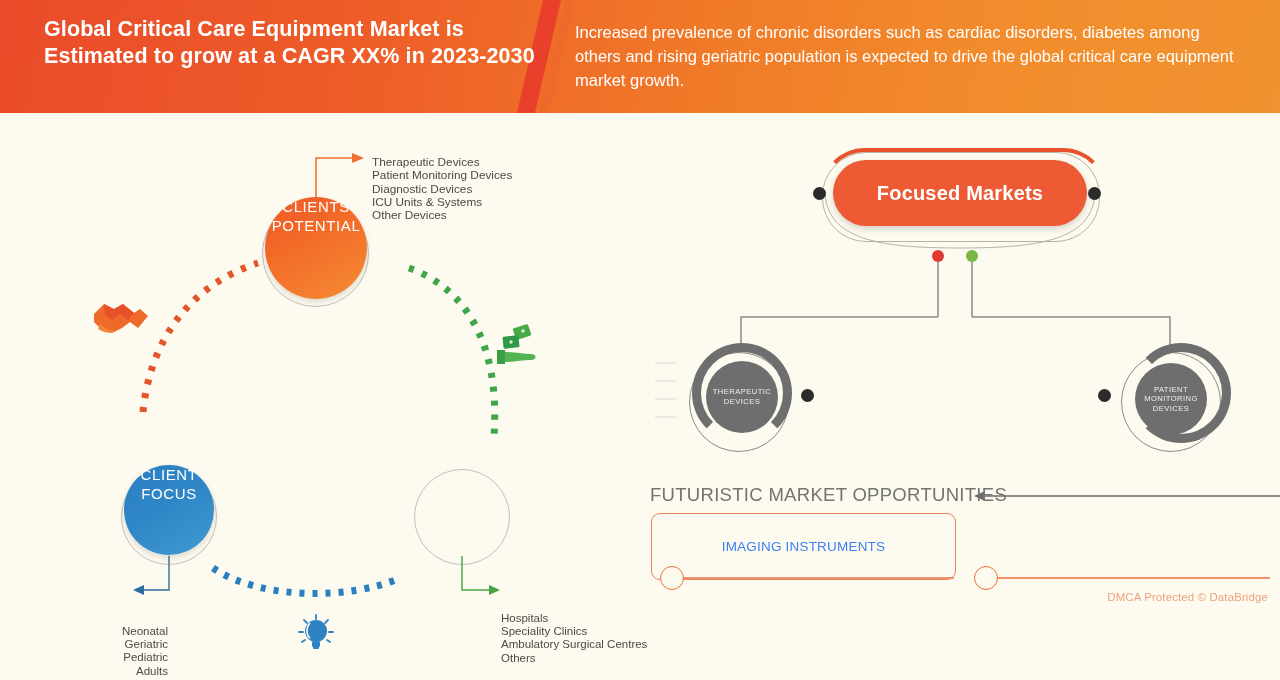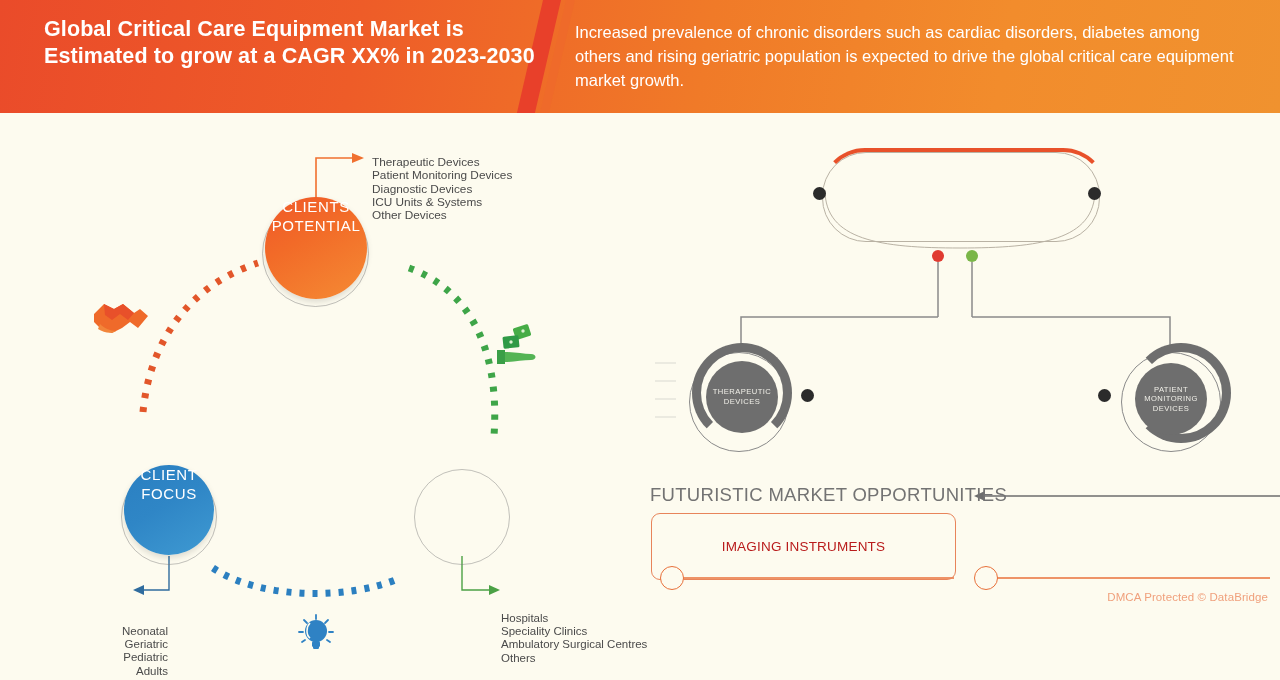--- a/index.html
+++ b/index.html
@@ -106,21 +106,21 @@
   .graythin{position:absolute;border-radius:50%;border:1px solid #8a8a8a;}
 
   
   #futuristic-title{
     position:absolute;left:650px;top:484px;
     font-size:18.5px;color:#737373;letter-spacing:.3px;
   }
   .opbox{
     position:absolute;height:65px;border:1.4px solid #e8845a;border-radius:9px;
     display:flex;align-items:center;justify-content:center;
-    font-size:13.5px;color:#b91c1c;letter-spacing:.2px;background:transparent;
+    font-size:13.5px;color:#3b82f6;letter-spacing:.2px;background:transparent;
   }
   #opbox1{left:651px;top:513px;width:303px;}
   #opbox2{left:967px;top:513px;width:303px;}
   .opcircle{
     position:absolute;width:22px;height:22px;border-radius:50%;
     border:1.6px solid #e8703a;background:#fdfbef;
   }
   #opc1{left:660px;top:566px;}
   #opc2{left:974px;top:566px;}
 
@@ -234,20 +234,23 @@
 Adults</div>
 
   <div class="ringshadow" id="hotbets-ring"></div>
   <div class="list" id="hotbets-list" style="white-space:pre;">Hospitals
 Speciality Clinics
 Ambulatory Surgical Centres
 Others</div>
 
   <div id="focused-thinring"></div>
   <div id="focused-outer"></div>
+  <div id="focused-pill">
+    <span>Focused Markets</span>
+  </div>
   <div class="blackdot" style="left:813px;top:187px;"></div>
   <div class="blackdot" style="left:1088px;top:187px;"></div>
   <div class="smalldot" style="left:932px;top:250px;background:#e03b31;"></div>
   <div class="smalldot" style="left:966px;top:250px;background:#7ab648;"></div>
 
   <div class="graythin" style="left:689px;top:352px;width:98px;height:98px;"></div>
   <div class="grayarc" style="left:692px;top:343px;width:82px;height:82px;border-bottom-color:transparent;"></div>
   <div class="graycircle" style="left:706px;top:361px;width:72px;height:72px;">
     <span style="white-space:pre;">THERAPEUTIC
 DEVICES</span>

